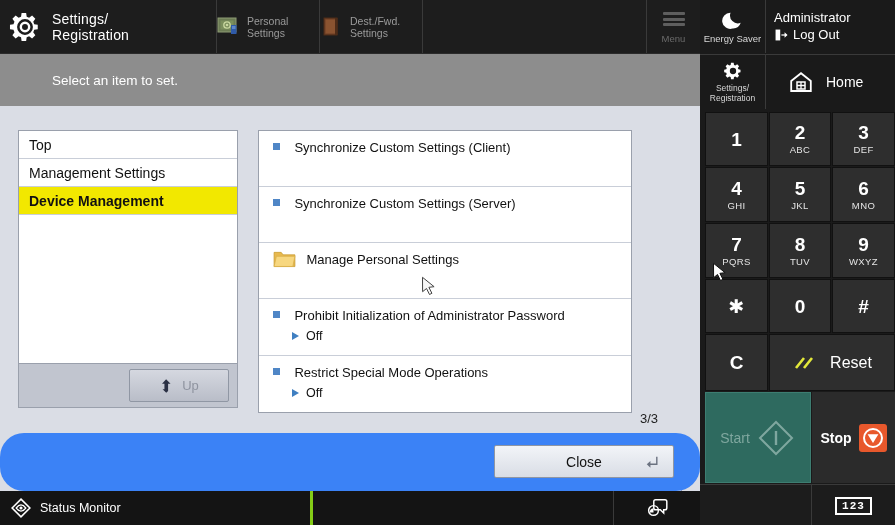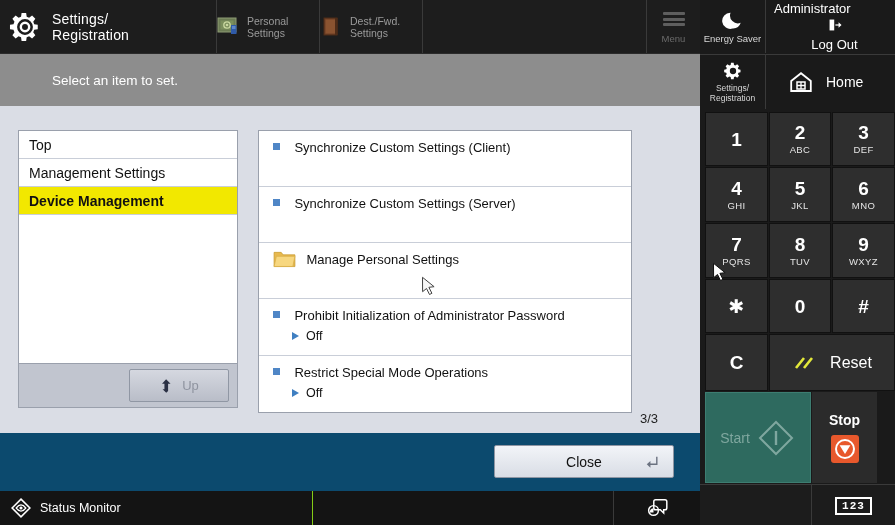--- a/index.html
+++ b/index.html
@@ -68,65 +68,65 @@
   #pager{position:absolute;left:640px;top:305px;font-size:13px;color:#222;}
   #scrollbtns{position:absolute;left:641px;top:332px;width:41px;height:72px;
               border:1px solid #9aa0ac;box-sizing:border-box;}
   .sbtn{height:35px;display:flex;align-items:center;justify-content:center;box-sizing:border-box;}
   .sbtn.up{background:linear-gradient(#c6cad4,#b2b7c3);border-bottom:1px solid #9aa0ac;}
   .sbtn.down{background:linear-gradient(#e3e6ec,#d2d6de);}
   .tri-up{width:0;height:0;border-left:9px solid transparent;border-right:9px solid transparent;border-bottom:11px solid #2b3956;}
   .tri-dn{width:0;height:0;border-left:9px solid transparent;border-right:9px solid transparent;border-top:11px solid #b9bec9;}
 
   
-  #actionbar{position:absolute;left:0;top:433px;width:700px;height:58px;background:#0c4a6e;}
+  #actionbar{position:absolute;left:0;top:433px;width:700px;height:58px;background:#3b82f6;border-radius:24px;}
   #closebtn{position:absolute;right:26px;top:12px;width:180px;height:33px;
             background:linear-gradient(#f2f4f8,#d9dde5);border:1px solid #8f96a3;border-radius:2px;
             display:flex;align-items:center;justify-content:center;box-sizing:border-box;}
   #closebtn .clbl{font-size:14px;color:#111;}
   #closebtn .enter{position:absolute;right:14px;top:9px;width:14px;height:14px;}
 
   
   #statusbar{position:absolute;left:0;top:491px;width:700px;height:34px;background:#141414;
              display:flex;align-items:center;}
   #smon{width:313px;height:34px;display:flex;align-items:center;gap:8px;padding-left:10px;
-        box-sizing:border-box;border-right:1px solid #84cc16;}
+        box-sizing:border-box;border-right:3px solid #84cc16;}
   #smon .slbl{color:#fff;font-size:12.5px;}
   #sb-mid{flex:1;height:34px;}
   #sb-right{width:86px;height:34px;border-left:1px solid #3a3a3a;display:flex;align-items:center;justify-content:center;}
 
   
   #hard{position:absolute;left:700px;top:0;width:195px;height:525px;background:#1a1a1a;}
   .hk{position:absolute;background:#2e2e2e;border:1px solid #111;box-sizing:border-box;
       display:flex;flex-direction:column;align-items:center;justify-content:center;}
   .hk .num{color:#fff;font-size:19px;font-weight:bold;line-height:19px;}
   .hk .sub{color:#e4e4e4;font-size:9.5px;line-height:11px;margin-top:2px;letter-spacing:.4px;}
 
   #esaver{position:absolute;left:0;top:0;width:65px;height:53px;background:#1a1a1a;
           display:flex;flex-direction:column;align-items:center;justify-content:center;gap:2px;
           border-right:1px solid #3a3a3a;}
   #esaver .elbl{color:#d8d8d8;font-size:9.5px;}
   #admin{position:absolute;left:66px;top:0;width:129px;height:53px;background:#1a1a1a;
          display:flex;flex-direction:column;justify-content:center;padding-left:8px;box-sizing:border-box;}
   #admin .aname{color:#fff;font-size:13px;line-height:15px;}
-  #admin .alogout{color:#fff;font-size:13px;line-height:16px;display:flex;align-items:center;gap:5px;margin-top:2px;flex-direction:column;}
+  #admin .alogout{color:#fff;font-size:13px;line-height:16px;display:flex;align-items:center;gap:5px;margin-top:2px;}
 
   #sreg{position:absolute;left:0;top:54px;width:65px;height:54px;background:#1a1a1a;
         display:flex;flex-direction:column;align-items:center;justify-content:center;gap:2px;
         border-top:1px solid #3a3a3a;border-right:1px solid #3a3a3a;}
   #sreg .slbl2{color:#d8d8d8;font-size:8.5px;line-height:10px;text-align:center;}
   #home{position:absolute;left:66px;top:54px;width:129px;height:54px;background:#1a1a1a;
         border-top:1px solid #3a3a3a;display:flex;align-items:center;gap:12px;padding-left:22px;box-sizing:border-box;}
   #home .hlbl{color:#fff;font-size:14px;text-align:right;}
 
   #start{position:absolute;left:5px;top:392px;width:106px;height:91px;background:#2e6a5f;
          border:1px solid #3d7d71;display:flex;flex-direction:row;align-items:center;justify-content:center;gap:6px;box-sizing:border-box;}
   #start .stlbl{color:#7fa79f;font-size:14px;}
-  #stop{position:absolute;left:112px;top:392px;width:65px;height:91px;background:#2b2b2b;
-        display:flex;flex-direction:column;align-items:center;justify-content:center;gap:7px;}
+  #stop{position:absolute;left:112px;top:392px;width:83px;height:91px;background:#2b2b2b;
+        display:flex;align-items:center;justify-content:center;gap:7px;}
   #stop .splbl{color:#fff;font-size:14px;font-weight:bold;}
   #botleft{position:absolute;left:0;top:484px;width:111px;height:41px;background:#1c1c1c;border-top:1px solid #3a3a3a;border-right:1px solid #3a3a3a;}
   #botright{position:absolute;left:112px;top:484px;width:83px;height:41px;background:#1c1c1c;border-top:1px solid #3a3a3a;
             display:flex;align-items:center;justify-content:center;}
   #numind{border:2px solid #fff;background:#1c1c1c;color:#fff;font-size:11px;font-weight:bold;
           padding:1px 5px;letter-spacing:1px;font-family:"Liberation Mono","DejaVu Sans Mono",monospace;}
 
   
   .cursor{position:absolute;pointer-events:none;}
 </style>

